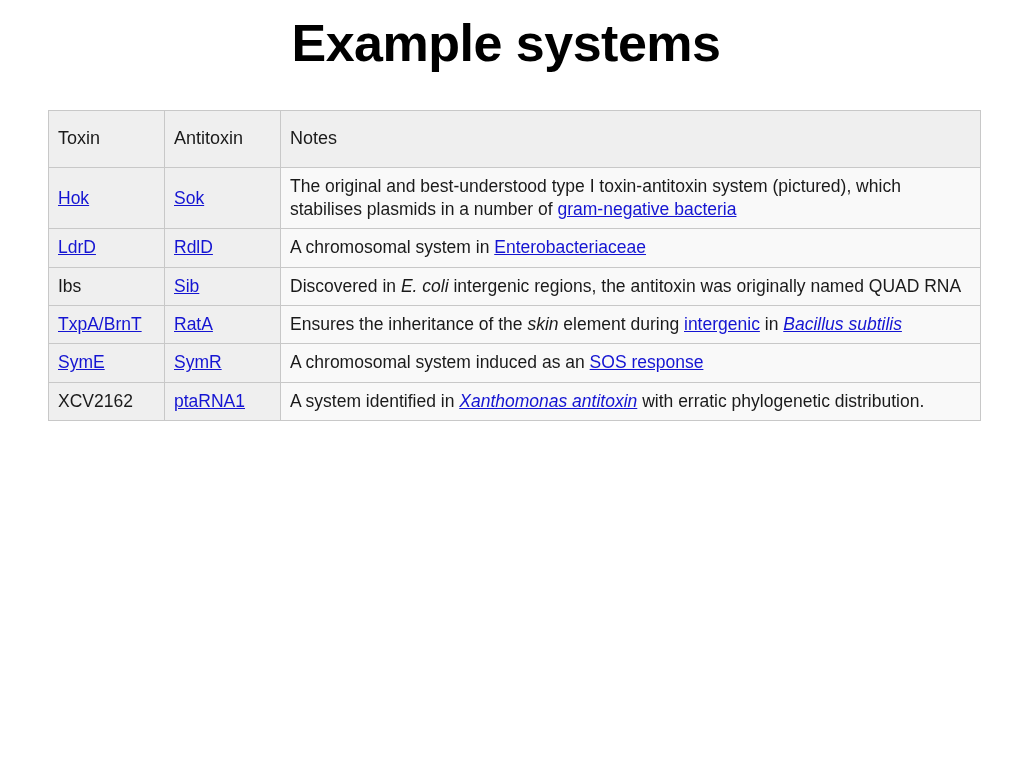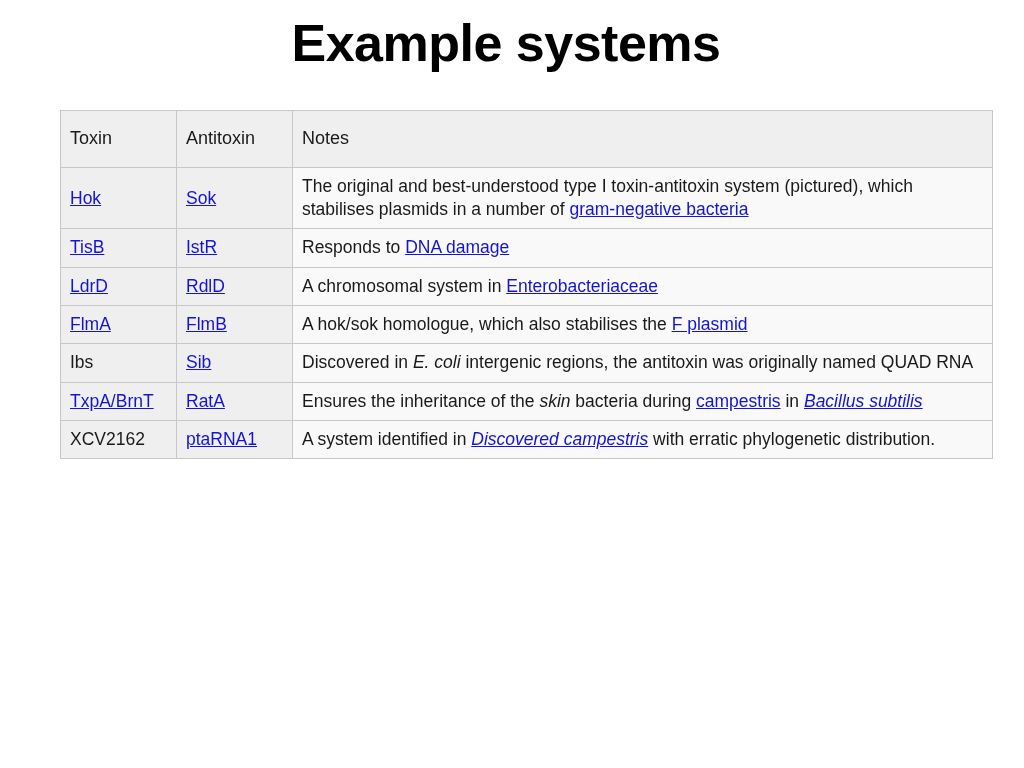--- a/index.html
+++ b/index.html
@@ -37,21 +37,20 @@
     left: 48px;
     top: 110px;
     width: 932px;
   }
 
   table.systems {
     border-collapse: collapse;
     width: 932px;
     table-layout: fixed;
     background: #0c4a6e;
-    margin-left: 12px;
   }
 
   table.systems col.c-toxin     { width: 116px; }
   table.systems col.c-antitoxin { width: 116px; }
   table.systems col.c-notes     { width: 700px; }
 
   table.systems th,
   table.systems td {
     border: 1px solid #c8c8c8;
     vertical-align: middle;
@@ -112,46 +111,41 @@
           <th>Notes</th>
         </tr>
       </thead>
       <tbody id="systems-body">
           <tr>
             <td class="col-key"><span class="lnk">Hok</span></td>
             <td class="col-key"><span class="lnk">Sok</span></td>
             <td class="col-notes"><span>The original and best-understood type I toxin-antitoxin system (pictured), which stabilises plasmids in a number of </span><span class="lnk">gram-negative bacteria</span></td>
           </tr>
           <tr>
-            <td class="col-key"><span class="lnk">TisB</span></td>
-            <td class="col-key"><span class="lnk">IstR</span></td>
-            <td class="col-notes"><span>Responds to </span><span class="lnk">DNA damage</span></td>
-          </tr>
-          <tr>
             <td class="col-key"><span class="lnk">LdrD</span></td>
             <td class="col-key"><span class="lnk">RdlD</span></td>
             <td class="col-notes"><span>A chromosomal system in </span><span class="lnk">Enterobacteriaceae</span></td>
-          </tr>
-          <tr>
-            <td class="col-key"><span class="lnk">FlmA</span></td>
-            <td class="col-key"><span class="lnk">FlmB</span></td>
-            <td class="col-notes"><span>A hok/sok homologue, which also stabilises the </span><span class="lnk">F plasmid</span></td>
           </tr>
           <tr>
             <td class="col-key"><span class="plain">Ibs</span></td>
             <td class="col-key"><span class="lnk">Sib</span></td>
             <td class="col-notes"><span>Discovered in </span><span class="it">E. coli</span><span> intergenic regions, the antitoxin was originally named QUAD RNA</span></td>
           </tr>
           <tr>
             <td class="col-key"><span class="lnk">TxpA/BrnT</span></td>
             <td class="col-key"><span class="lnk">RatA</span></td>
-            <td class="col-notes"><span>Ensures the inheritance of the </span><span class="it">skin</span><span> bacteria during </span><span class="lnk">campestris</span><span> in </span><span class="lnk it">Bacillus subtilis</span></td>
+            <td class="col-notes"><span>Ensures the inheritance of the </span><span class="it">skin</span><span> element during </span><span class="lnk">intergenic</span><span> in </span><span class="lnk it">Bacillus subtilis</span></td>
+          </tr>
+          <tr>
+            <td class="col-key"><span class="lnk">SymE</span></td>
+            <td class="col-key"><span class="lnk">SymR</span></td>
+            <td class="col-notes"><span>A chromosomal system induced as an </span><span class="lnk">SOS response</span></td>
           </tr>
           <tr>
             <td class="col-key"><span class="plain">XCV2162</span></td>
             <td class="col-key"><span class="lnk">ptaRNA1</span></td>
-            <td class="col-notes"><span>A system identified in </span><span class="lnk it">Discovered campestris</span><span> with erratic phylogenetic distribution.</span></td>
+            <td class="col-notes"><span>A system identified in </span><span class="lnk it">Xanthomonas antitoxin</span><span> with erratic phylogenetic distribution.</span></td>
           </tr>
         </tbody>
     </table>
   </div>
 
 </div>
 
 </body></html>

